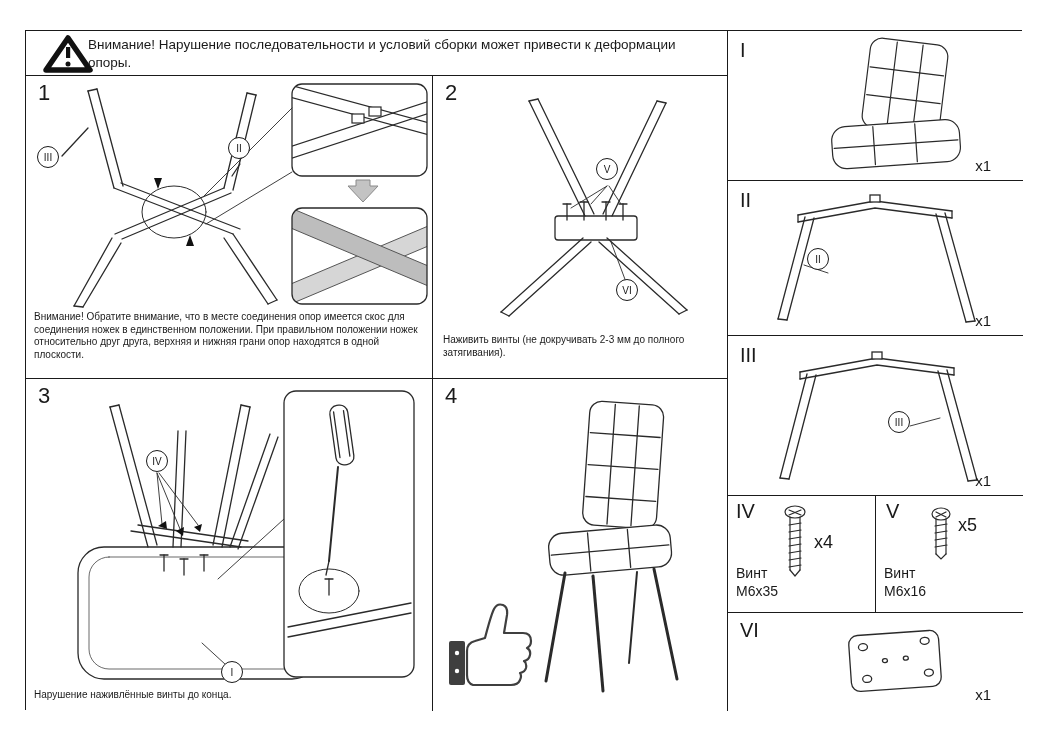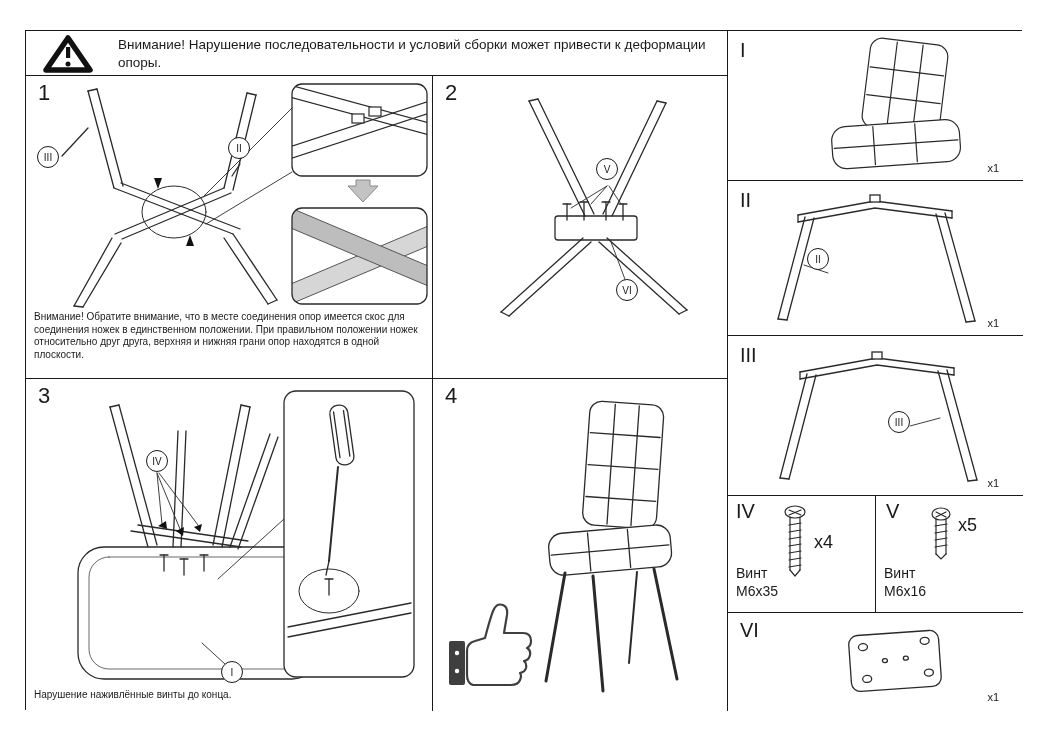--- a/index.html
+++ b/index.html
@@ -5,26 +5,26 @@
   * { margin:0; padding:0; box-sizing:border-box; }
   html,body { width:1047px; height:733px; background:#fff; overflow:hidden;
     font-family:"Liberation Sans", sans-serif; color:#1a1a1a; }
   .sheet { position:absolute; left:25px; top:30px; width:997px; height:680px;
     border:1.5px solid #1a1a1a; background:#fff; }
   .panel { position:absolute; background:#fff; }
   .b-r { border-right:1.5px solid #1a1a1a; }
   .b-b { border-bottom:1.5px solid #1a1a1a; }
   .step-num { position:absolute; top:4px; left:12px; font-size:22px; z-index:3; }
   .roman { position:absolute; top:8px; left:12px; font-size:20px; z-index:3; }
-  .count { position:absolute; right:24px; bottom:6px; font-size:11px; z-index:3; }
+  .count { position:absolute; right:32px; bottom:6px; font-size:15px; z-index:3; }
   .note { position:absolute; font-size:10px; line-height:1.25; z-index:3; }
   .callout { position:absolute; width:22px; height:22px; border:1.2px solid #1a1a1a;
     border-radius:50%; background:#fff; display:flex; align-items:center;
     justify-content:center; font-size:10px; z-index:4; }
-  .warn-text { position:absolute; left:92px; top:5px; width:610px; font-size:13.5px; line-height:1.3; }
+  .warn-text { position:absolute; left:62px; top:5px; width:610px; font-size:13.5px; line-height:1.3; }
   .warn-icon { position:absolute; left:16px; top:3px; }
   .diagram { position:absolute; left:0; top:0; z-index:1; }
   .screwname { position:absolute; left:8px; bottom:12px; font-size:14px; line-height:1.25; z-index:3; }
   .inline-count { position:absolute; font-size:18px; z-index:3; }
 </style>
 </head>
 <body>
 
 <div class="sheet">
 
@@ -124,20 +124,21 @@
         <path d="M190 128 V144"></path>
           <path d="M186 128 H194"></path>
         <path d="M174 110 L138 132" stroke-width="0.9"></path>
         <path d="M174 110 L158 128" stroke-width="0.9"></path>
         <path d="M176 110 L188 128" stroke-width="0.9"></path>
         <path d="M193 206 L178 166" stroke-width="0.9"></path>
       </g>
     </svg>
     <div class="callout" style="left:163px;top:82px;">V</div>
     <div class="callout" style="left:183px;top:203px;">VI</div>
+    <div class="note" style="left:10px;top:258px;width:262px;">Наживить винты (не докручивать 2-3 мм до полного затягивания).</div>
   </div>
 
   <div class="panel b-r" style="left:0;top:348px;width:407px;height:332px;">
     <div class="step-num">3</div>
     <svg class="diagram" width="407" height="305" viewBox="0 0 407 305">
       <g stroke="#2a2a2a" stroke-width="1.3" fill="none" stroke-linecap="round">
         <rect x="52" y="168" width="240" height="132" rx="26"></rect>
         <rect x="63" y="178" width="218" height="112" rx="20" stroke-width="0.7"></rect>
         <path d="M84 28 L122 168"></path>
           <path d="M93 26 L131 166"></path>

